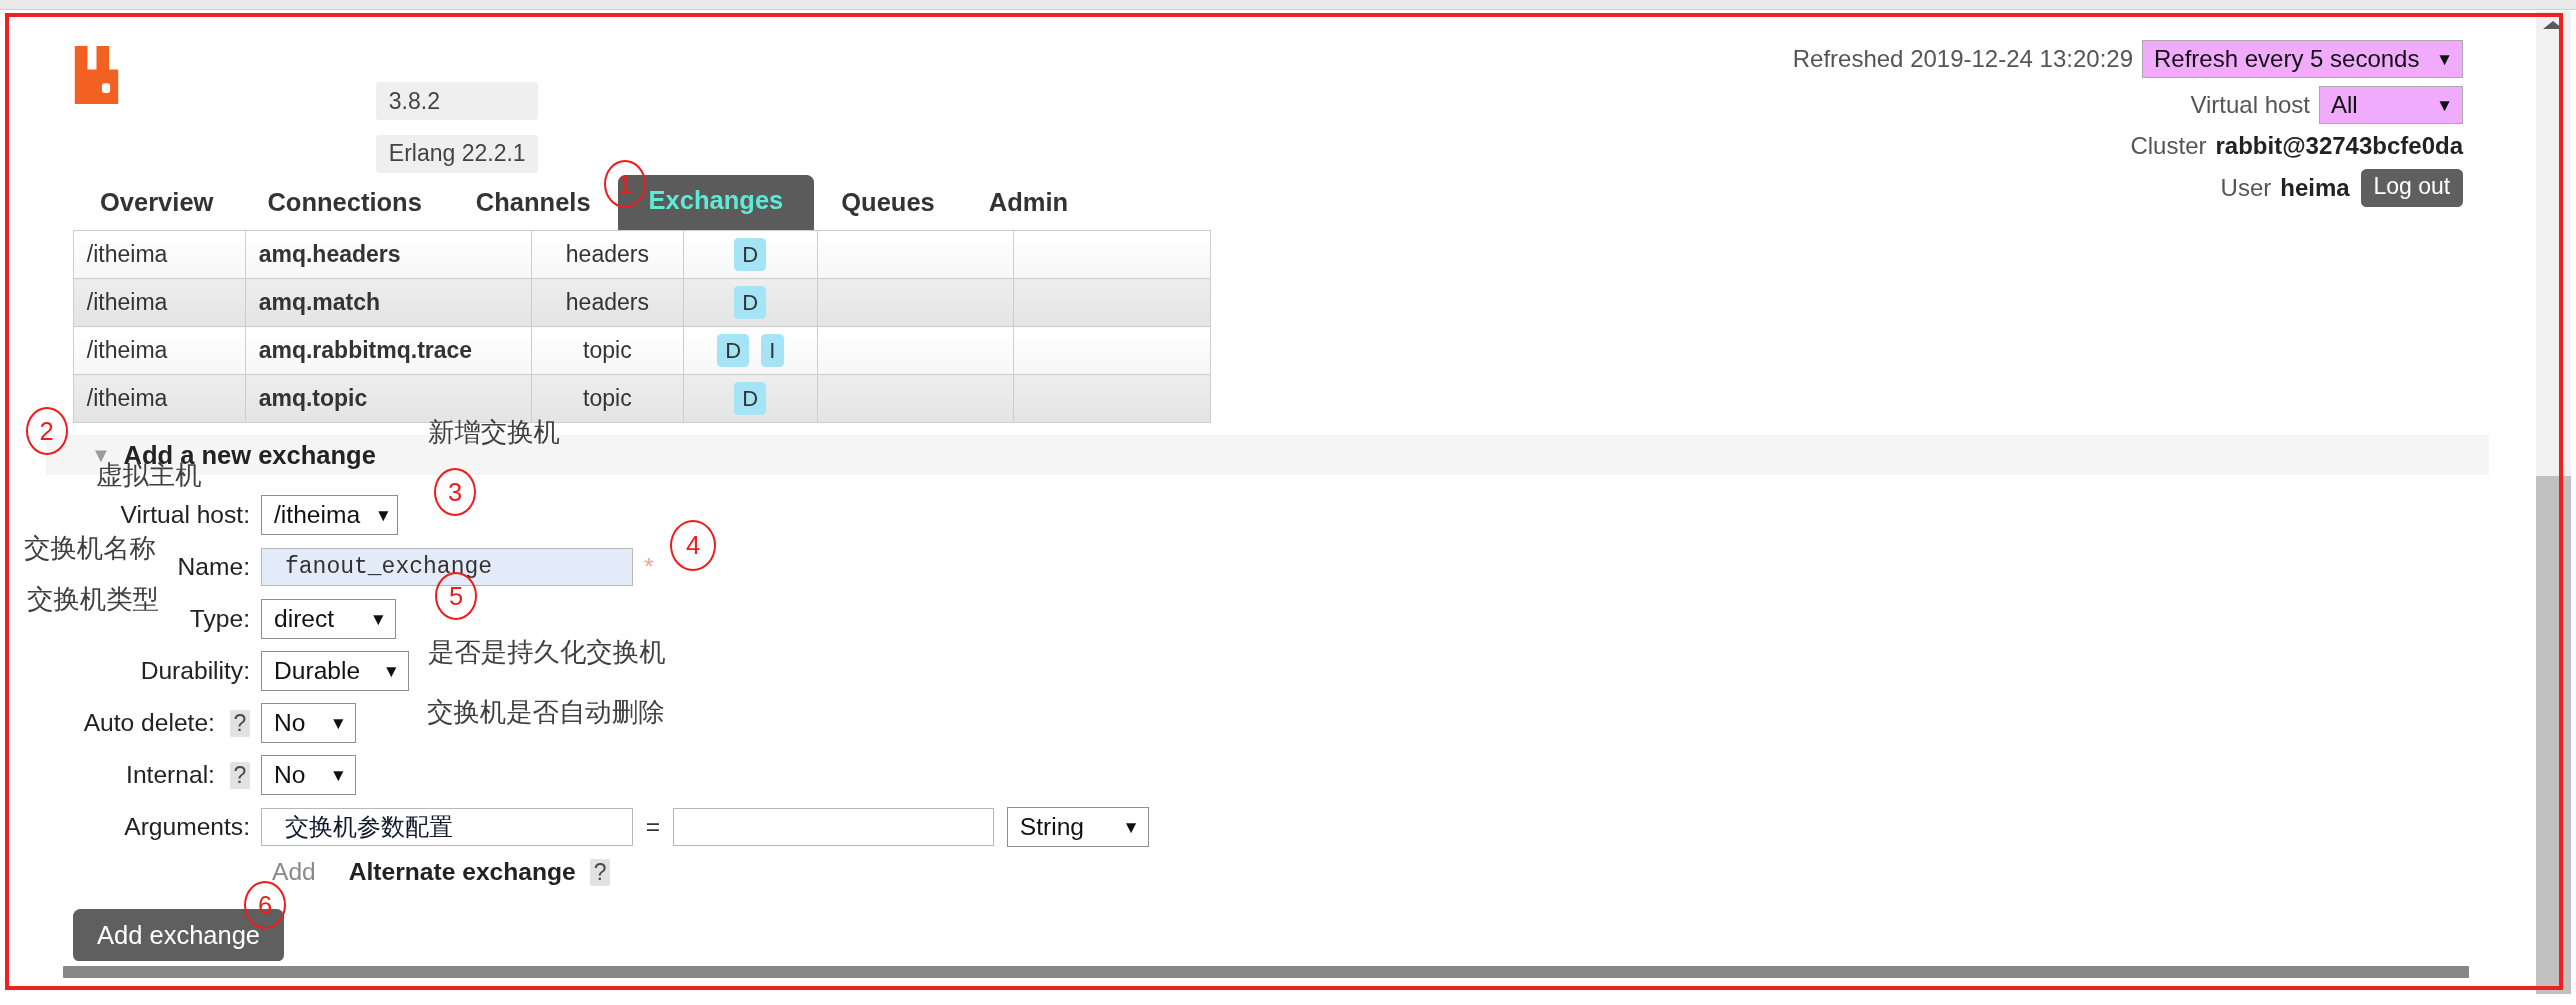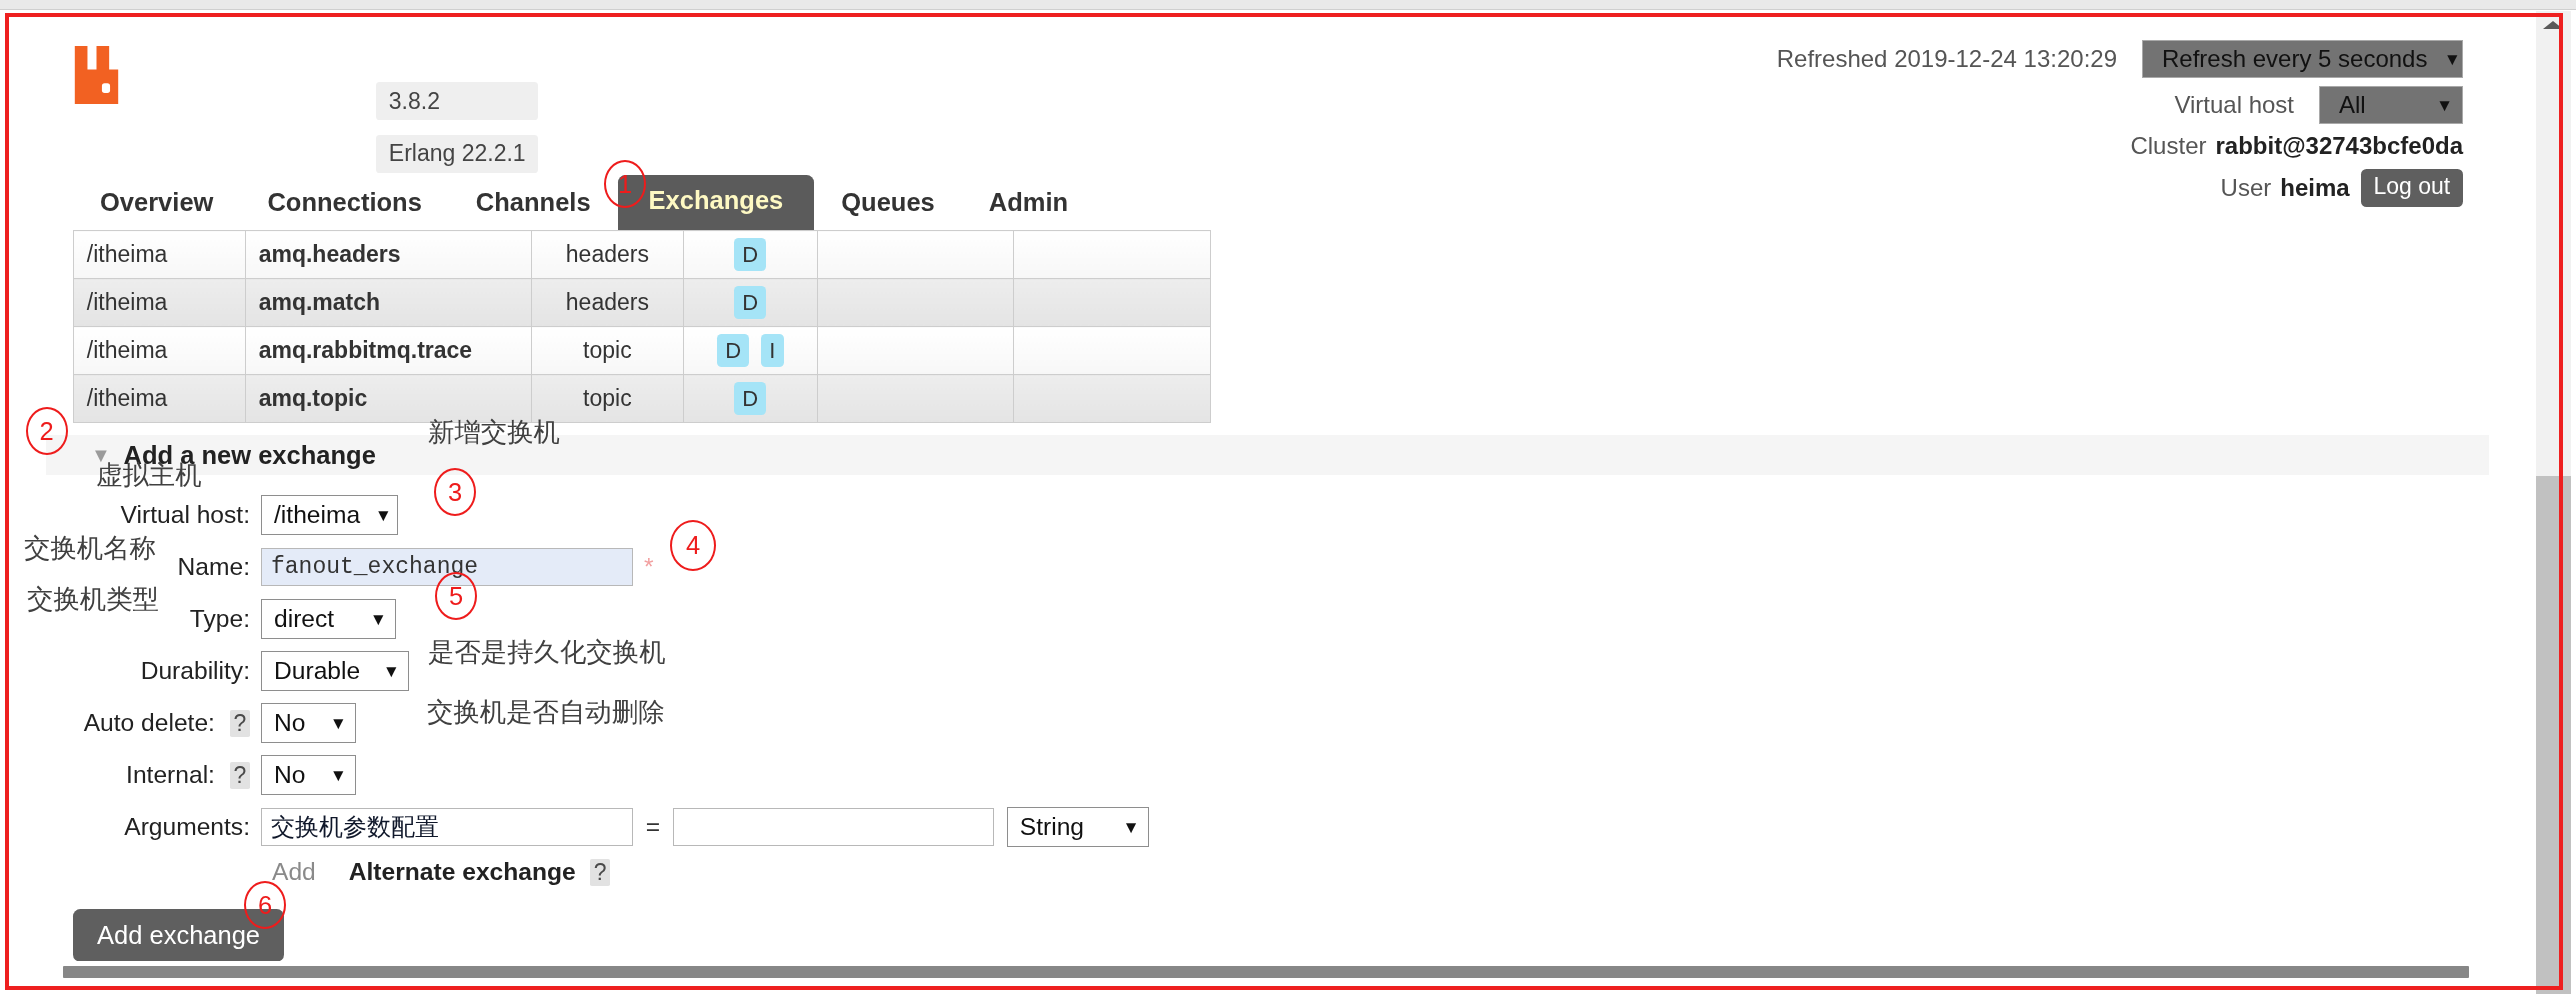--- a/index.html
+++ b/index.html
@@ -166,28 +166,27 @@
     justify-content: flex-end;
     margin-bottom: 8.2px;
     white-space: nowrap;
   }
   .hdr-label { color: #555; margin-right: 9px; }
   .sel {
     display: inline-flex;
     align-items: center;
     justify-content: space-between;
     border: 0.9px solid #a9a9a9;
-    background: #737373;
+    background: #f0abfc;
     color: #111;
     font-size: 24px;
     height: 38px;
-    padding: 0 9px 0 19px;
+    padding: 0 9px 0 11px;
     box-sizing: border-box;
     font-family: "Liberation Sans", sans-serif;
-    margin-left: 16px;
   }
   .sel .caret {
     margin-left: 16.4px;
     font-size: 17.3px;
     color: #111;
   }
   .sel-refresh { width: 321px; }
   .sel-vhost { width: 144px; }
   .strong { font-weight: bold; color: #222; }
   .logout-btn {
@@ -215,21 +214,21 @@
   .nav-item {
     font-size: 25.5px;
     font-weight: bold;
     color: #333;
     padding: 9px 27px 12.8px 27px;
     white-space: nowrap;
     cursor: pointer;
   }
   .nav-item.active {
     background: #5b5b5b;
-    color: #fef9c3;
+    color: #5eead4;
     border-radius: 7.3px 7.3px 0 0;
     padding: 11px 31px 14.6px 31px;
     text-align: right;
   }
 
   
   .tbl {
     position: absolute;
     left: 62px;
     top: 210px;
@@ -316,21 +315,21 @@
     width: 20px;
     text-align: center;
     margin-left: 8.2px;
     border-radius: 1.8px;
   }
   .finput {
     border: 0.9px solid #a9a9a9;
     height: 36px;
     box-sizing: border-box;
     font-size: 24px;
-    padding: 0 9px;
+    padding: 0 23px;
     background: #fff;
     font-family: "Liberation Sans", sans-serif;
     color: #222;
   }
   .name-input {
     width: 372px;
     height: 38px;
     background: #e4ebf8;
     border: 0.9px solid #b8b8b8;
     font-family: "Liberation Mono", monospace;

